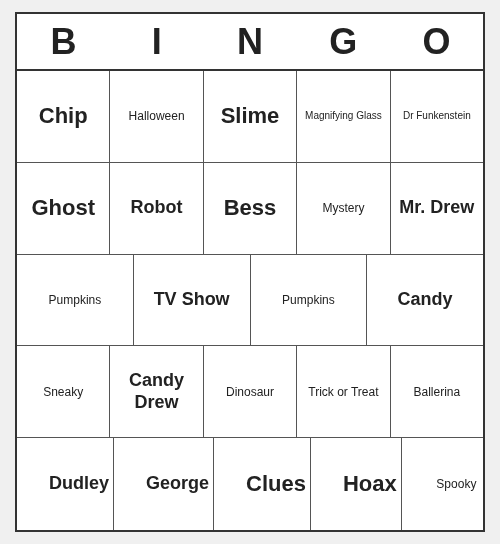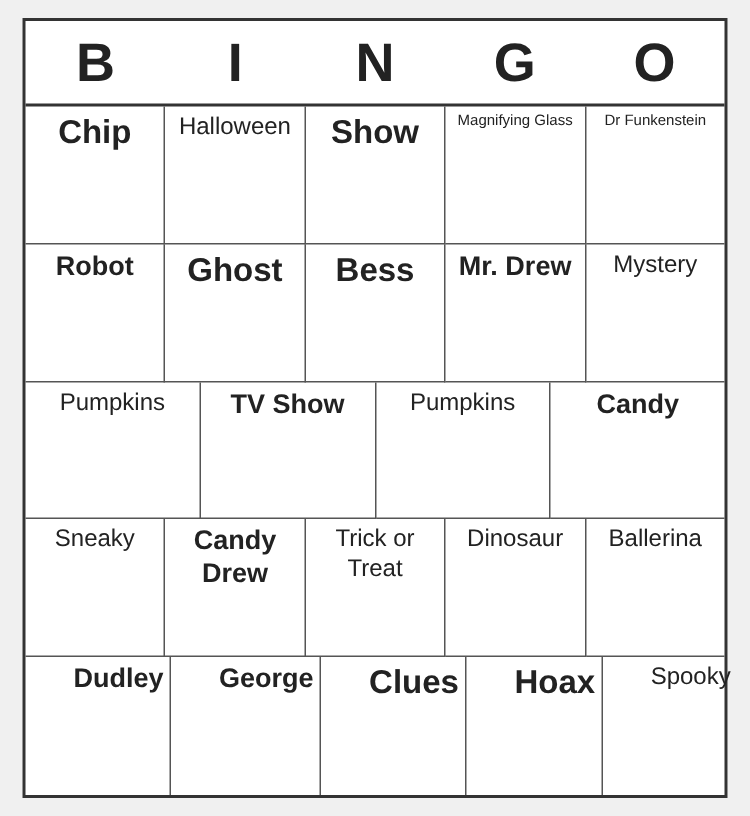--- a/index.html
+++ b/index.html
@@ -54,21 +54,21 @@
       display: flex;
       flex: 1;
     }
 
     .bingo-cell {
       flex: 1;
       border-right: 1.5px solid #555;
       border-bottom: 1.5px solid #555;
       display: flex;
       justify-content: center;
-      align-items: flex-start;
+      align-items: center;
       text-align: center;
       padding: 4px;
       position: relative;
     }
 
     .bingo-cell:last-child {
       border-right: none;
     }
 
     .bingo-row:last-child .bingo-cell {
@@ -86,21 +86,21 @@
       font-size: 22px;
       font-weight: bold;
     }
 
     .cell-text.medium {
       font-size: 18px;
       font-weight: bold;
     }
 
     .cell-text.small {
-      font-size: 16px;
+      font-size: 12px;
     }
 
     .cell-text.xsmall {
       font-size: 10px;
     }
   </style>
 </head>
 <body>
 
 <div class="bingo-card">
@@ -113,45 +113,45 @@
     </div>
   <div class="bingo-grid">
   <div class="bingo-row">
         <div class="bingo-cell">
           <span class="cell-text large">Chip</span>
         </div>
         <div class="bingo-cell">
           <span class="cell-text small">Halloween</span>
         </div>
         <div class="bingo-cell">
-          <span class="cell-text large">Show</span>
+          <span class="cell-text large">Slime</span>
         </div>
         <div class="bingo-cell">
           <span class="cell-text xsmall">Magnifying Glass</span>
         </div>
         <div class="bingo-cell">
           <span class="cell-text xsmall">Dr Funkenstein</span>
         </div>
       </div>
       <div class="bingo-row">
         <div class="bingo-cell">
+          <span class="cell-text large">Ghost</span>
+        </div>
+        <div class="bingo-cell">
           <span class="cell-text medium">Robot</span>
         </div>
         <div class="bingo-cell">
-          <span class="cell-text large">Ghost</span>
-        </div>
-        <div class="bingo-cell">
           <span class="cell-text large">Bess</span>
         </div>
         <div class="bingo-cell">
+          <span class="cell-text small">Mystery</span>
+        </div>
+        <div class="bingo-cell">
           <span class="cell-text medium">Mr. Drew</span>
         </div>
-        <div class="bingo-cell">
-          <span class="cell-text small">Mystery</span>
-        </div>
       </div>
       <div class="bingo-row">
         <div class="bingo-cell">
           <span class="cell-text small">Pumpkins</span>
         </div>
         <div class="bingo-cell">
           <span class="cell-text medium">TV Show</span>
         </div>
         <div class="bingo-cell">
           <span class="cell-text small">Pumpkins</span>
@@ -161,24 +161,24 @@
         </div>
       </div>
       <div class="bingo-row">
         <div class="bingo-cell">
           <span class="cell-text small">Sneaky</span>
         </div>
         <div class="bingo-cell">
           <span class="cell-text medium">Candy Drew</span>
         </div>
         <div class="bingo-cell">
+          <span class="cell-text small">Dinosaur</span>
+        </div>
+        <div class="bingo-cell">
           <span class="cell-text small">Trick or Treat</span>
-        </div>
-        <div class="bingo-cell">
-          <span class="cell-text small">Dinosaur</span>
         </div>
         <div class="bingo-cell">
           <span class="cell-text small">Ballerina</span>
         </div>
       </div>
       <div class="bingo-row">
         <div class="bingo-cell">
           <span class="cell-text medium">Dudley</span>
         </div>
         <div class="bingo-cell">

